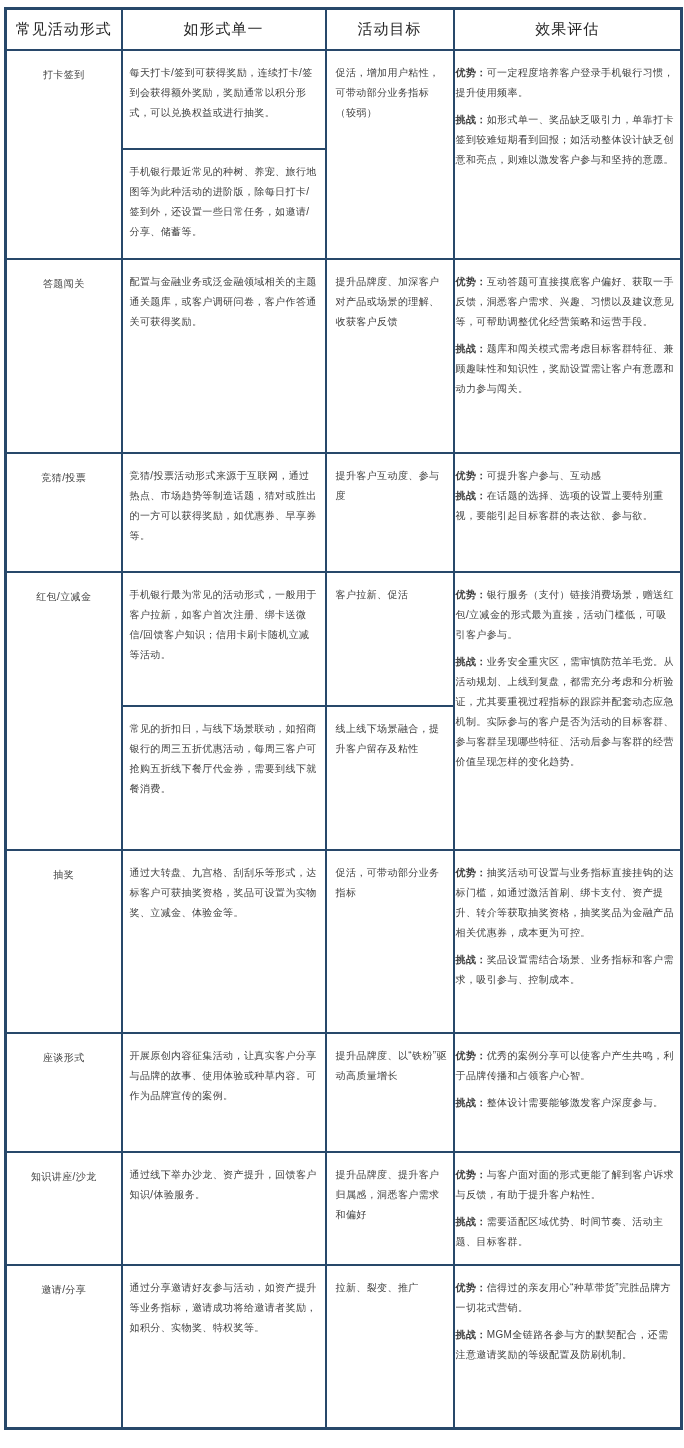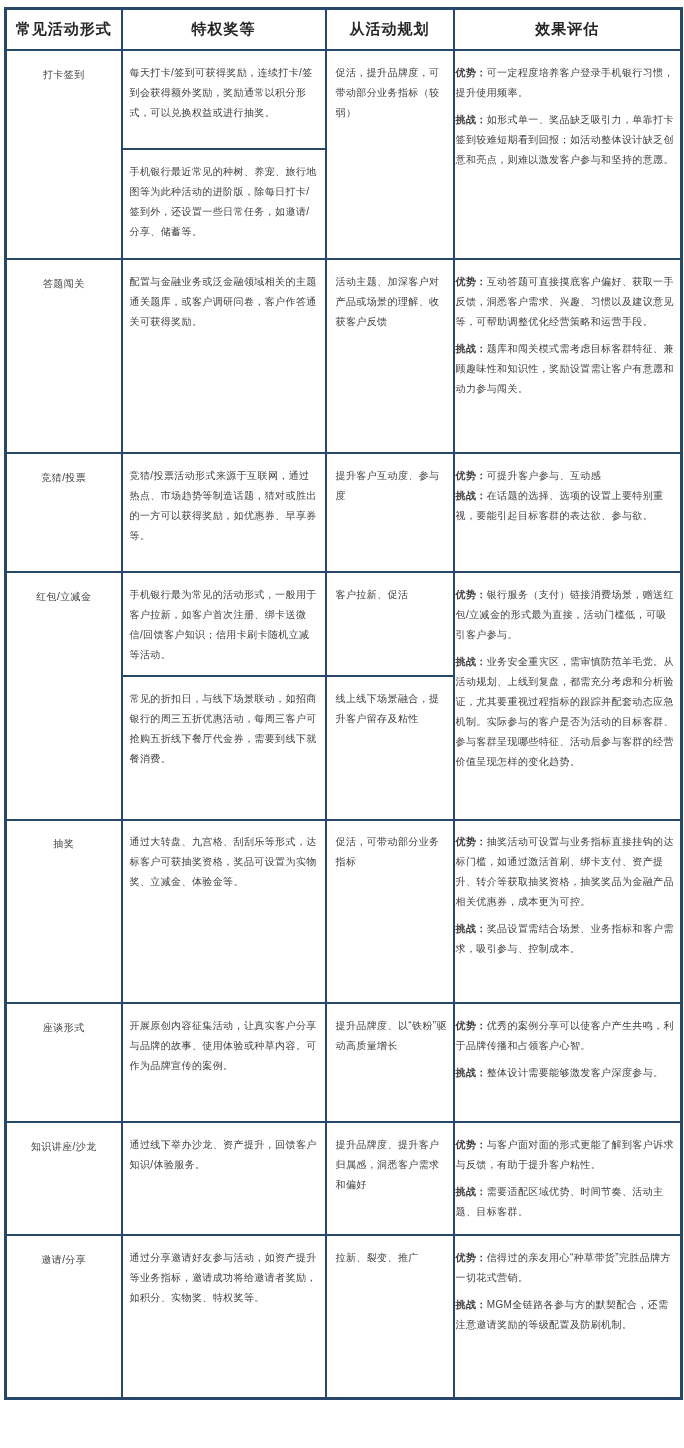--- a/index.html
+++ b/index.html
@@ -30,21 +30,21 @@
   th, td {
     border: 2px solid var(--border-color);
     vertical-align: top;
     overflow: hidden;
   }
   thead th {
     height: 41px;
     vertical-align: middle;
     text-align: center;
     font-size: 15px;
-    font-weight: bold;
+    font-weight: normal;
     color: var(--header-text);
     letter-spacing: 1px;
     padding: 2px;
   }
   td {
     font-size: 10px;
     line-height: 20px;
     color: var(--body-text);
     letter-spacing: 0.4px;
     margin-top: 11px;
@@ -66,55 +66,55 @@
   <table class="activity">
     <colgroup>
       <col style="width:116px">
       <col style="width:204px">
       <col style="width:128px">
       <col style="width:228px">
     </colgroup>
     <thead>
       <tr>
         <th>常见活动形式</th>
-        <th>特权奖等</th>
-        <th>从活动规划</th>
+        <th>如形式单一</th>
+        <th>活动目标</th>
         <th>效果评估</th>
       </tr>
     </thead>
     <tbody>
         <tr class="rg-0" style="height: 99px;">
           <td class="cell-form" rowspan="2">
             <p>打卡签到</p>
           </td>
           <td class="cell-rule">
             <p>每天打卡/签到可获得奖励，连续打卡/签到会获得额外奖励，奖励通常以积分形式，可以兑换权益或进行抽奖。</p>
           </td>
           <td class="cell-goal" rowspan="2">
-            <p>促活，提升品牌度，可带动部分业务指标（较弱）</p>
+            <p>促活，增加用户粘性，可带动部分业务指标（较弱）</p>
           </td>
           <td class="cell-eval" rowspan="2">
             <p><b class="eval-label">优势：</b>可一定程度培养客户登录手机银行习惯，提升使用频率。</p>
             <p><b class="eval-label">挑战：</b>如形式单一、奖品缺乏吸引力，单靠打卡签到较难短期看到回报；如活动整体设计缺乏创意和亮点，则难以激发客户参与和坚持的意愿。</p>
           </td>
         </tr>
         <tr class="rg-0" style="height: 110px;">
           <td class="cell-rule">
             <p>手机银行最近常见的种树、养宠、旅行地图等为此种活动的进阶版，除每日打卡/签到外，还设置一些日常任务，如邀请/分享、储蓄等。</p>
           </td>
         </tr>
         <tr class="rg-1" style="height: 194px;">
           <td class="cell-form" rowspan="1">
             <p>答题闯关</p>
           </td>
           <td class="cell-rule">
             <p>配置与金融业务或泛金融领域相关的主题通关题库，或客户调研问卷，客户作答通关可获得奖励。</p>
           </td>
           <td class="cell-goal" rowspan="1">
-            <p>活动主题、加深客户对产品或场景的理解、收获客户反馈</p>
+            <p>提升品牌度、加深客户对产品或场景的理解、收获客户反馈</p>
           </td>
           <td class="cell-eval" rowspan="1">
             <p><b class="eval-label">优势：</b>互动答题可直接摸底客户偏好、获取一手反馈，洞悉客户需求、兴趣、习惯以及建议意见等，可帮助调整优化经营策略和运营手段。</p>
             <p><b class="eval-label">挑战：</b>题库和闯关模式需考虑目标客群特征、兼顾趣味性和知识性，奖励设置需让客户有意愿和动力参与闯关。</p>
           </td>
         </tr>
         <tr class="rg-2" style="height: 119px;">
           <td class="cell-form" rowspan="1">
             <p>竞猜/投票</p>
           </td>
@@ -122,21 +122,21 @@
             <p>竞猜/投票活动形式来源于互联网，通过热点、市场趋势等制造话题，猜对或胜出的一方可以获得奖励，如优惠券、早享券等。</p>
           </td>
           <td class="cell-goal" rowspan="1">
             <p>提升客户互动度、参与度</p>
           </td>
           <td class="cell-eval" rowspan="1">
             <p><b class="eval-label">优势：</b>可提升客户参与、互动感</p>
             <p><b class="eval-label">挑战：</b>在话题的选择、选项的设置上要特别重视，要能引起目标客群的表达欲、参与欲。</p>
           </td>
         </tr>
-        <tr class="rg-3" style="height: 104px;">
+        <tr class="rg-3" style="height: 134px;">
           <td class="cell-form" rowspan="2">
             <p>红包/立减金</p>
           </td>
           <td class="cell-rule">
             <p>手机银行最为常见的活动形式，一般用于客户拉新，如客户首次注册、绑卡送微信/回馈客户知识；信用卡刷卡随机立减等活动。</p>
           </td>
           <td class="cell-goal" rowspan="1">
             <p>客户拉新、促活</p>
           </td>
           <td class="cell-eval" rowspan="2">
@@ -145,21 +145,21 @@
           </td>
         </tr>
         <tr class="rg-3" style="height: 144px;">
           <td class="cell-rule">
             <p>常见的折扣日，与线下场景联动，如招商银行的周三五折优惠活动，每周三客户可抢购五折线下餐厅代金券，需要到线下就餐消费。</p>
           </td>
           <td class="cell-goal" rowspan="1">
             <p>线上线下场景融合，提升客户留存及粘性</p>
           </td>
         </tr>
-        <tr class="rg-4" style="height: 183px; font-family: Liberation Mono, monospace;">
+        <tr class="rg-4" style="height: 183px;">
           <td class="cell-form" rowspan="1">
             <p>抽奖</p>
           </td>
           <td class="cell-rule">
             <p>通过大转盘、九宫格、刮刮乐等形式，达标客户可获抽奖资格，奖品可设置为实物奖、立减金、体验金等。</p>
           </td>
           <td class="cell-goal" rowspan="1">
             <p>促活，可带动部分业务指标</p>
           </td>
           <td class="cell-eval" rowspan="1">

